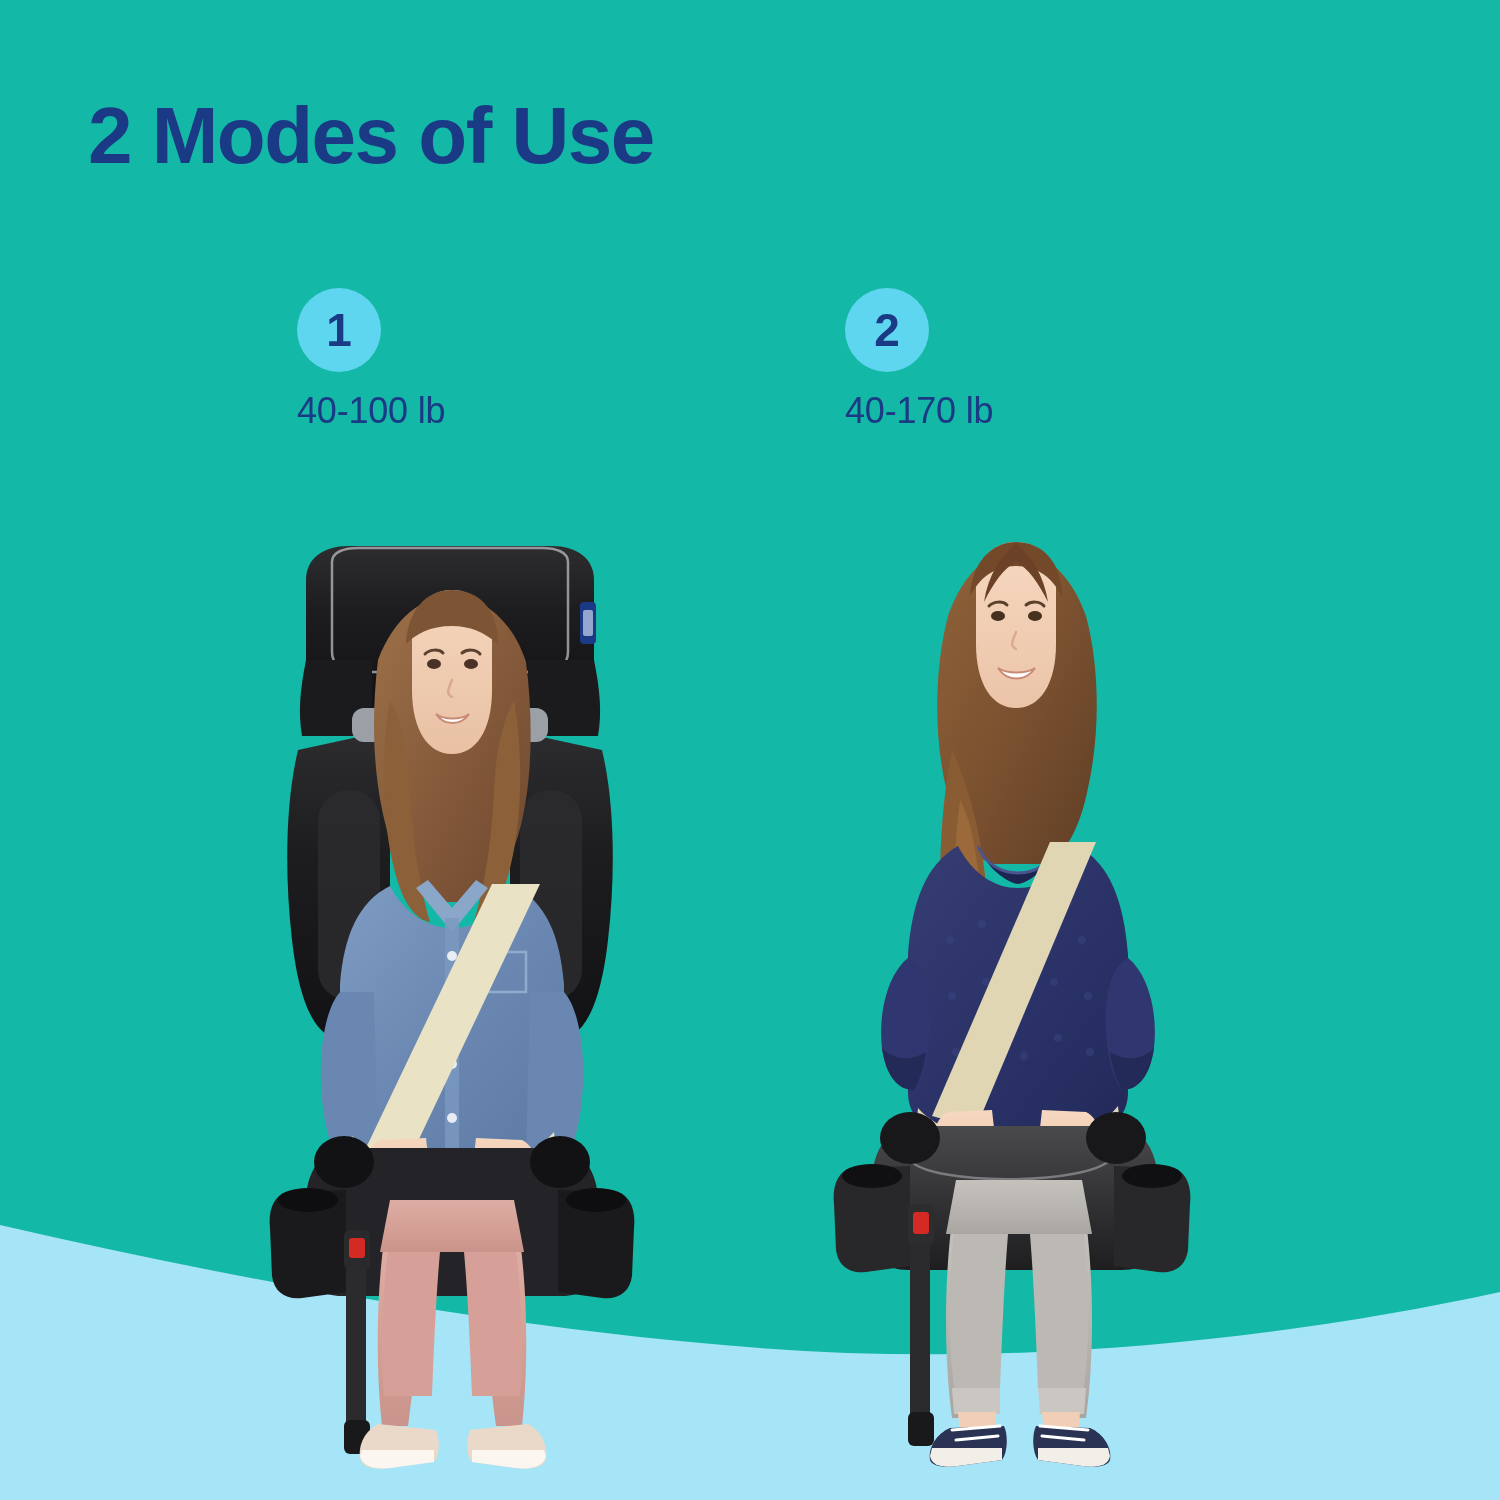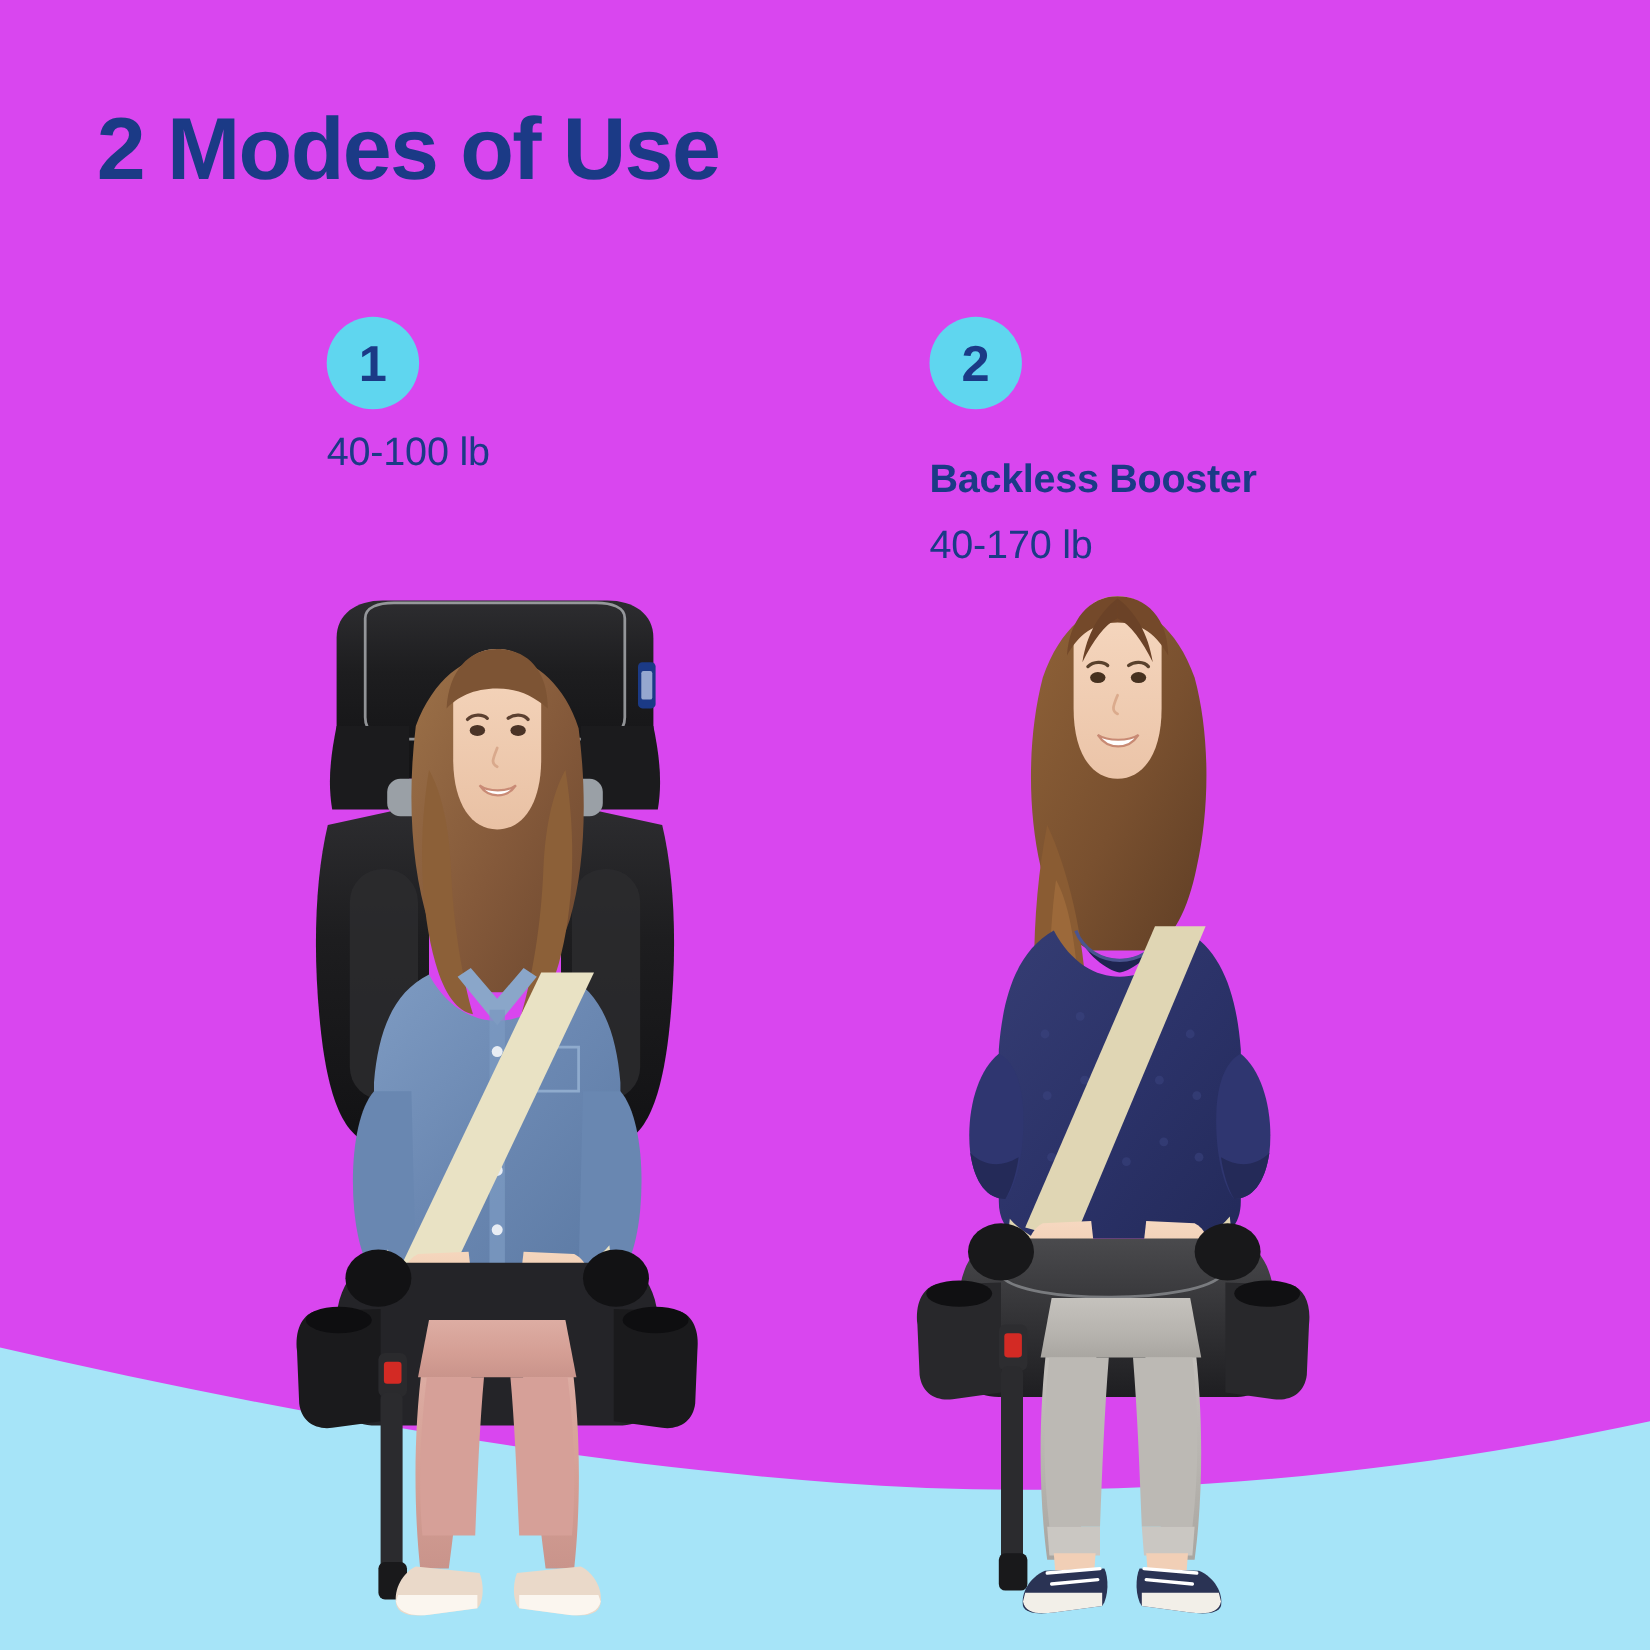--- a/index.html
+++ b/index.html
@@ -78,21 +78,21 @@
 
   
   .scene { position: absolute; z-index: 10; }
   .scene svg { display: block; }
   .scene-1 { left: 240px; top: 540px; }
   .scene-2 { left: 800px; top: 520px; }
 </style>
 </head>
 <body>
 
-<div id="stage" style="background: #d946ef;">
+<div id="stage" style="background: #14b8a6;">
 
   <div class="wave-wrap">
     <svg viewBox="0 0 1500 420" preserveAspectRatio="none" aria-hidden="true">
       <path id="wavePath" d="M0,145 C260,205 520,250 760,268 C1010,287 1270,262 1500,212 L1500,420 L0,420 Z" fill="#a6e4f8"></path>
     </svg>
   </div>
 
   <div class="headline" style="color: rgb(27, 58, 134);">2 Modes of Use</div>
 
   <div class="scene scene-1">
@@ -336,19 +336,18 @@
       <div class="badge" style="background: rgb(95, 214, 239); color: rgb(27, 58, 134);">
         <span>1</span>
       </div>
       <div class="mode-weight" style="color: rgb(27, 58, 134);">40-100 lb</div>
     </div>
 
     <div class="mode mode-2">
       <div class="badge" style="background: rgb(95, 214, 239); color: rgb(27, 58, 134);">
         <span>2</span>
       </div>
-      <div class="mode-title" style="color: rgb(27, 58, 134);">Backless Booster</div>
       <div class="mode-weight" style="color: rgb(27, 58, 134);">40-170 lb</div>
     </div>
 
   </div>
 
 </div>
 
 </body></html>

